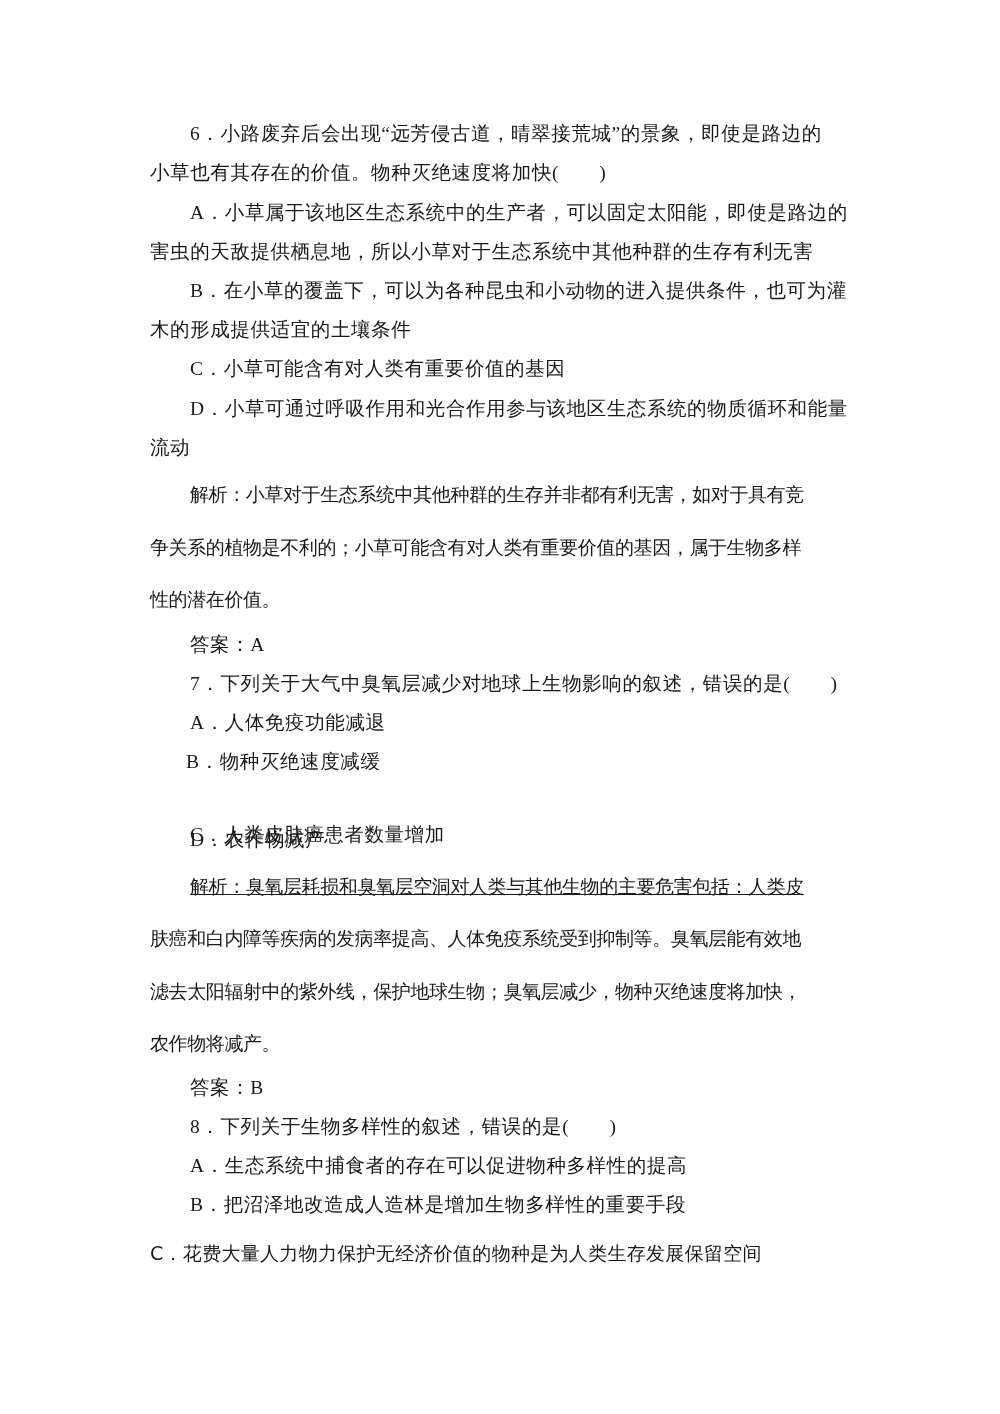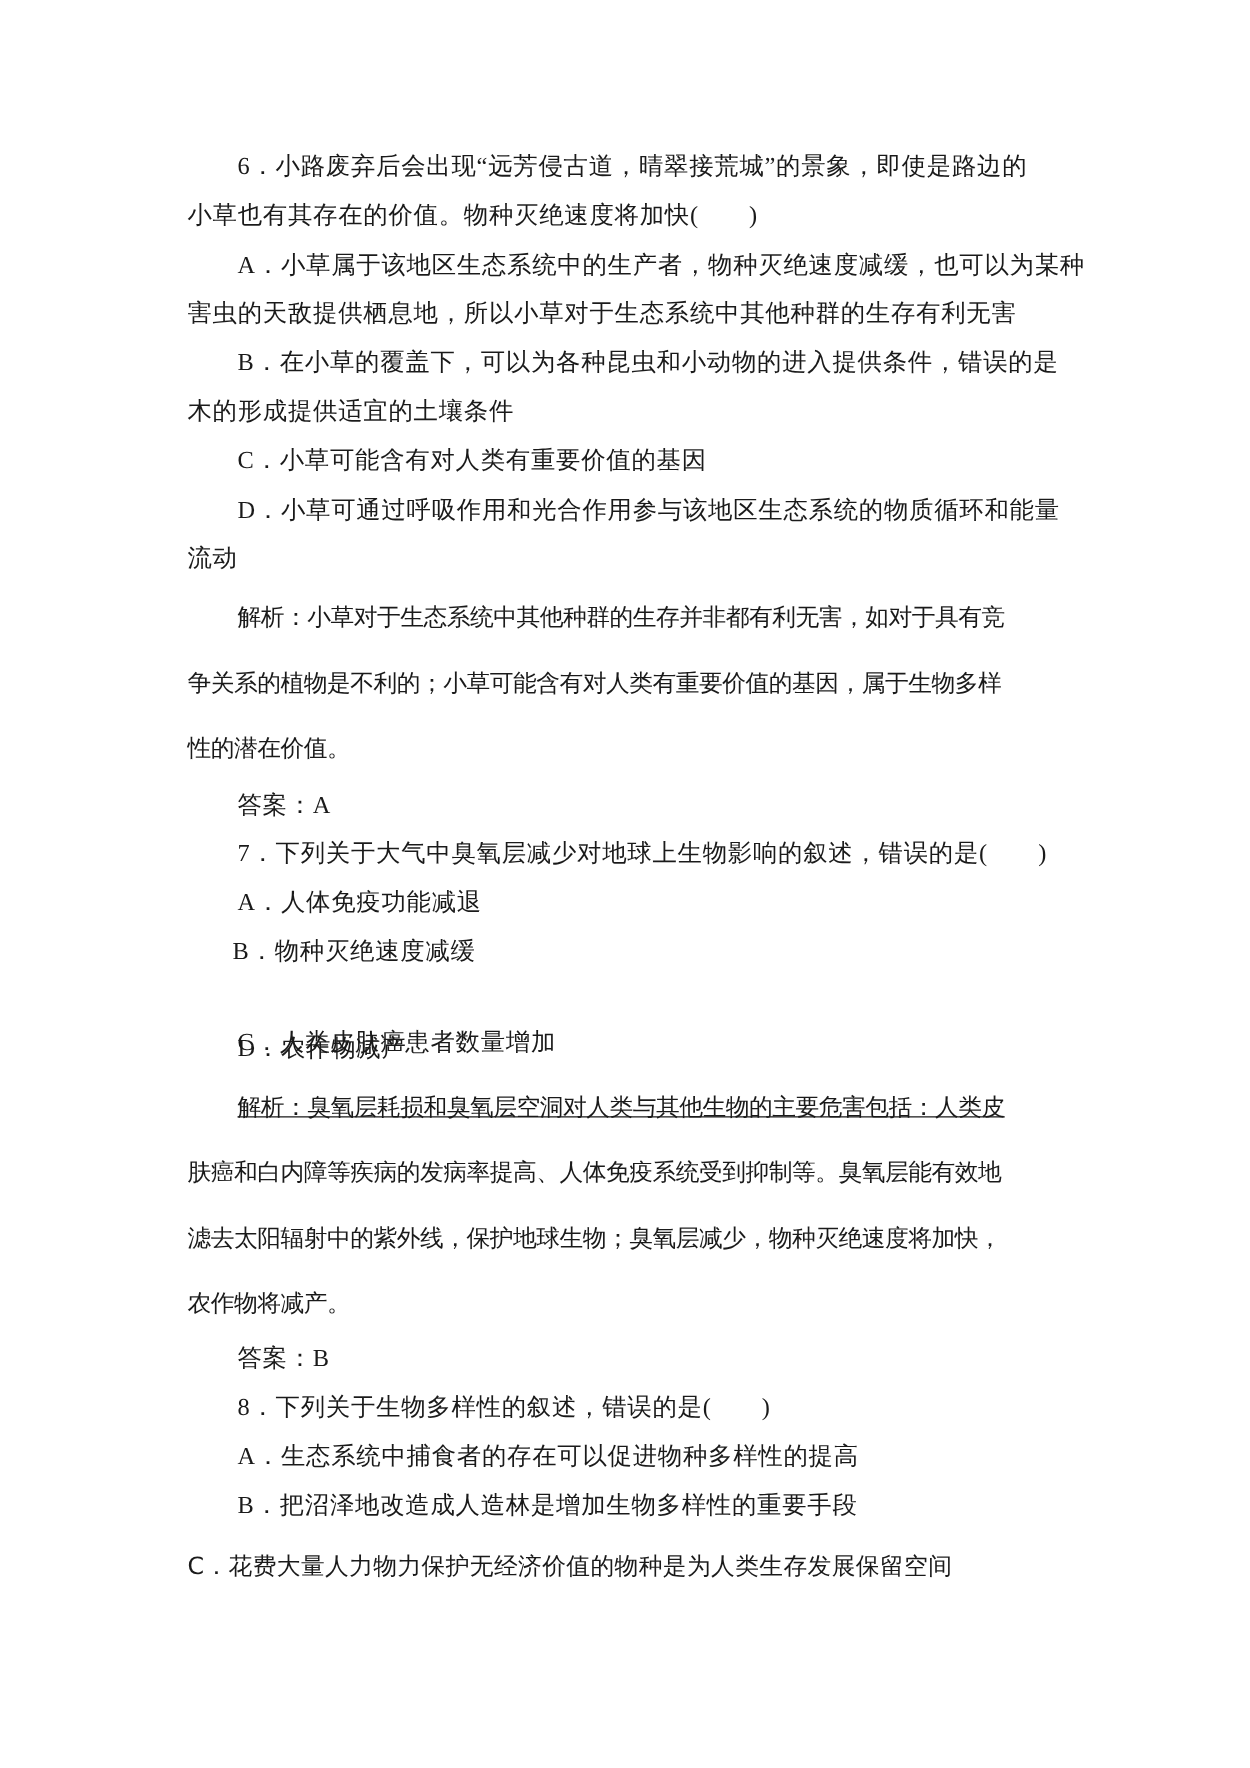--- a/index.html
+++ b/index.html
@@ -21,24 +21,24 @@
 </style>
 </head>
 <body>
 
 <div class="page">
 
   <div>
     <div class="line" style="left:190px; top:121px;">6．小路废弃后会出现“远芳侵古道，晴翠接荒城”的景象，即使是路边的</div>
     <div class="line" style="left:150px; top:160px;">小草也有其存在的价值。物种灭绝速度将加快(　　)</div>
 
-    <div class="line" style="left:190px; top:200px;">A．小草属于该地区生态系统中的生产者，物种灭绝速度减缓，也可以为某种</div>
+    <div class="line" style="left:190px; top:200px;">A．小草属于该地区生态系统中的生产者，可以固定太阳能，即使是路边的</div>
     <div class="line" style="left:150px; top:239px;">害虫的天敌提供栖息地，所以小草对于生态系统中其他种群的生存有利无害</div>
 
-    <div class="line" style="left:190px; top:278px;">B．在小草的覆盖下，可以为各种昆虫和小动物的进入提供条件，错误的是</div>
+    <div class="line" style="left:190px; top:278px;">B．在小草的覆盖下，可以为各种昆虫和小动物的进入提供条件，也可为灌</div>
     <div class="line" style="left:150px; top:317px;">木的形成提供适宜的土壤条件</div>
 
     <div class="line" style="left:190px; top:356px;">C．小草可能含有对人类有重要价值的基因</div>
 
     <div class="line" style="left:190px; top:396px;">D．小草可通过呼吸作用和光合作用参与该地区生态系统的物质循环和能量</div>
     <div class="line" style="left:150px; top:435px;">流动</div>
 
     <div class="line sans" style="left:190px; top:481px;">解析：小草对于生态系统中其他种群的生存并非都有利无害，如对于具有竞</div>
     <div class="line sans" style="left:150px; top:534px;">争关系的植物是不利的；小草可能含有对人类有重要价值的基因，属于生物多样</div>
     <div class="line sans" style="left:150px; top:586px;">性的潜在价值。</div>

